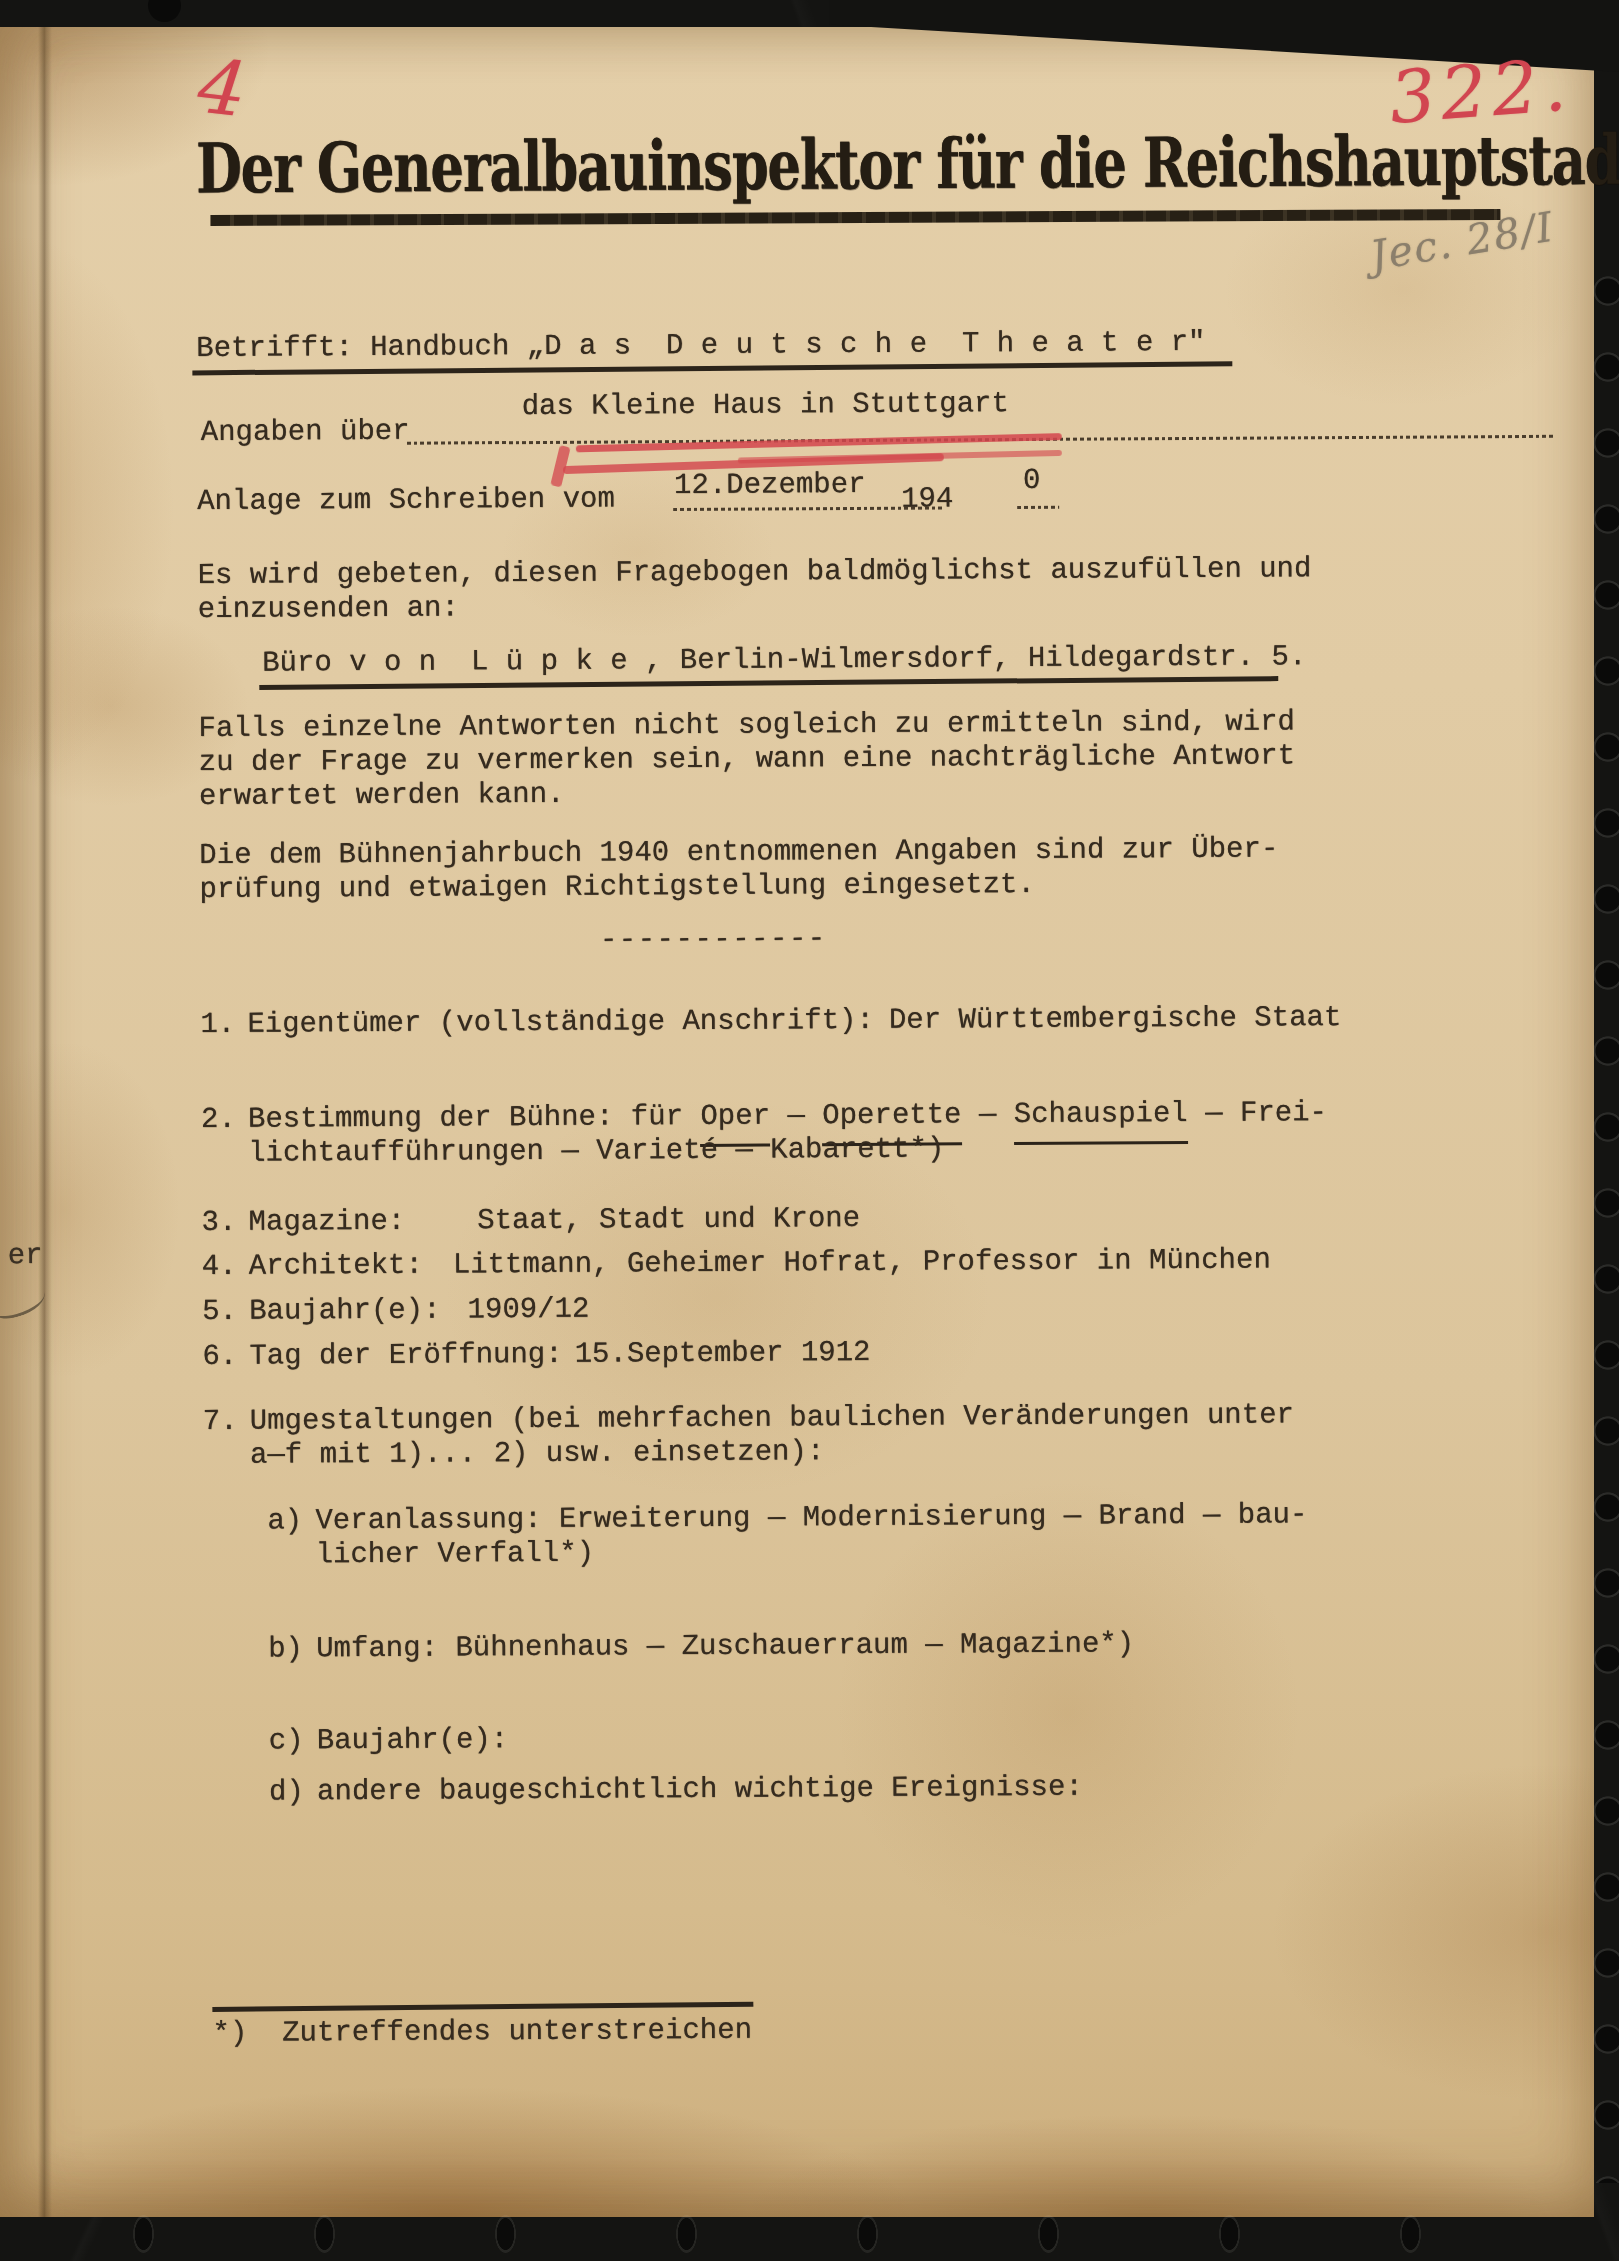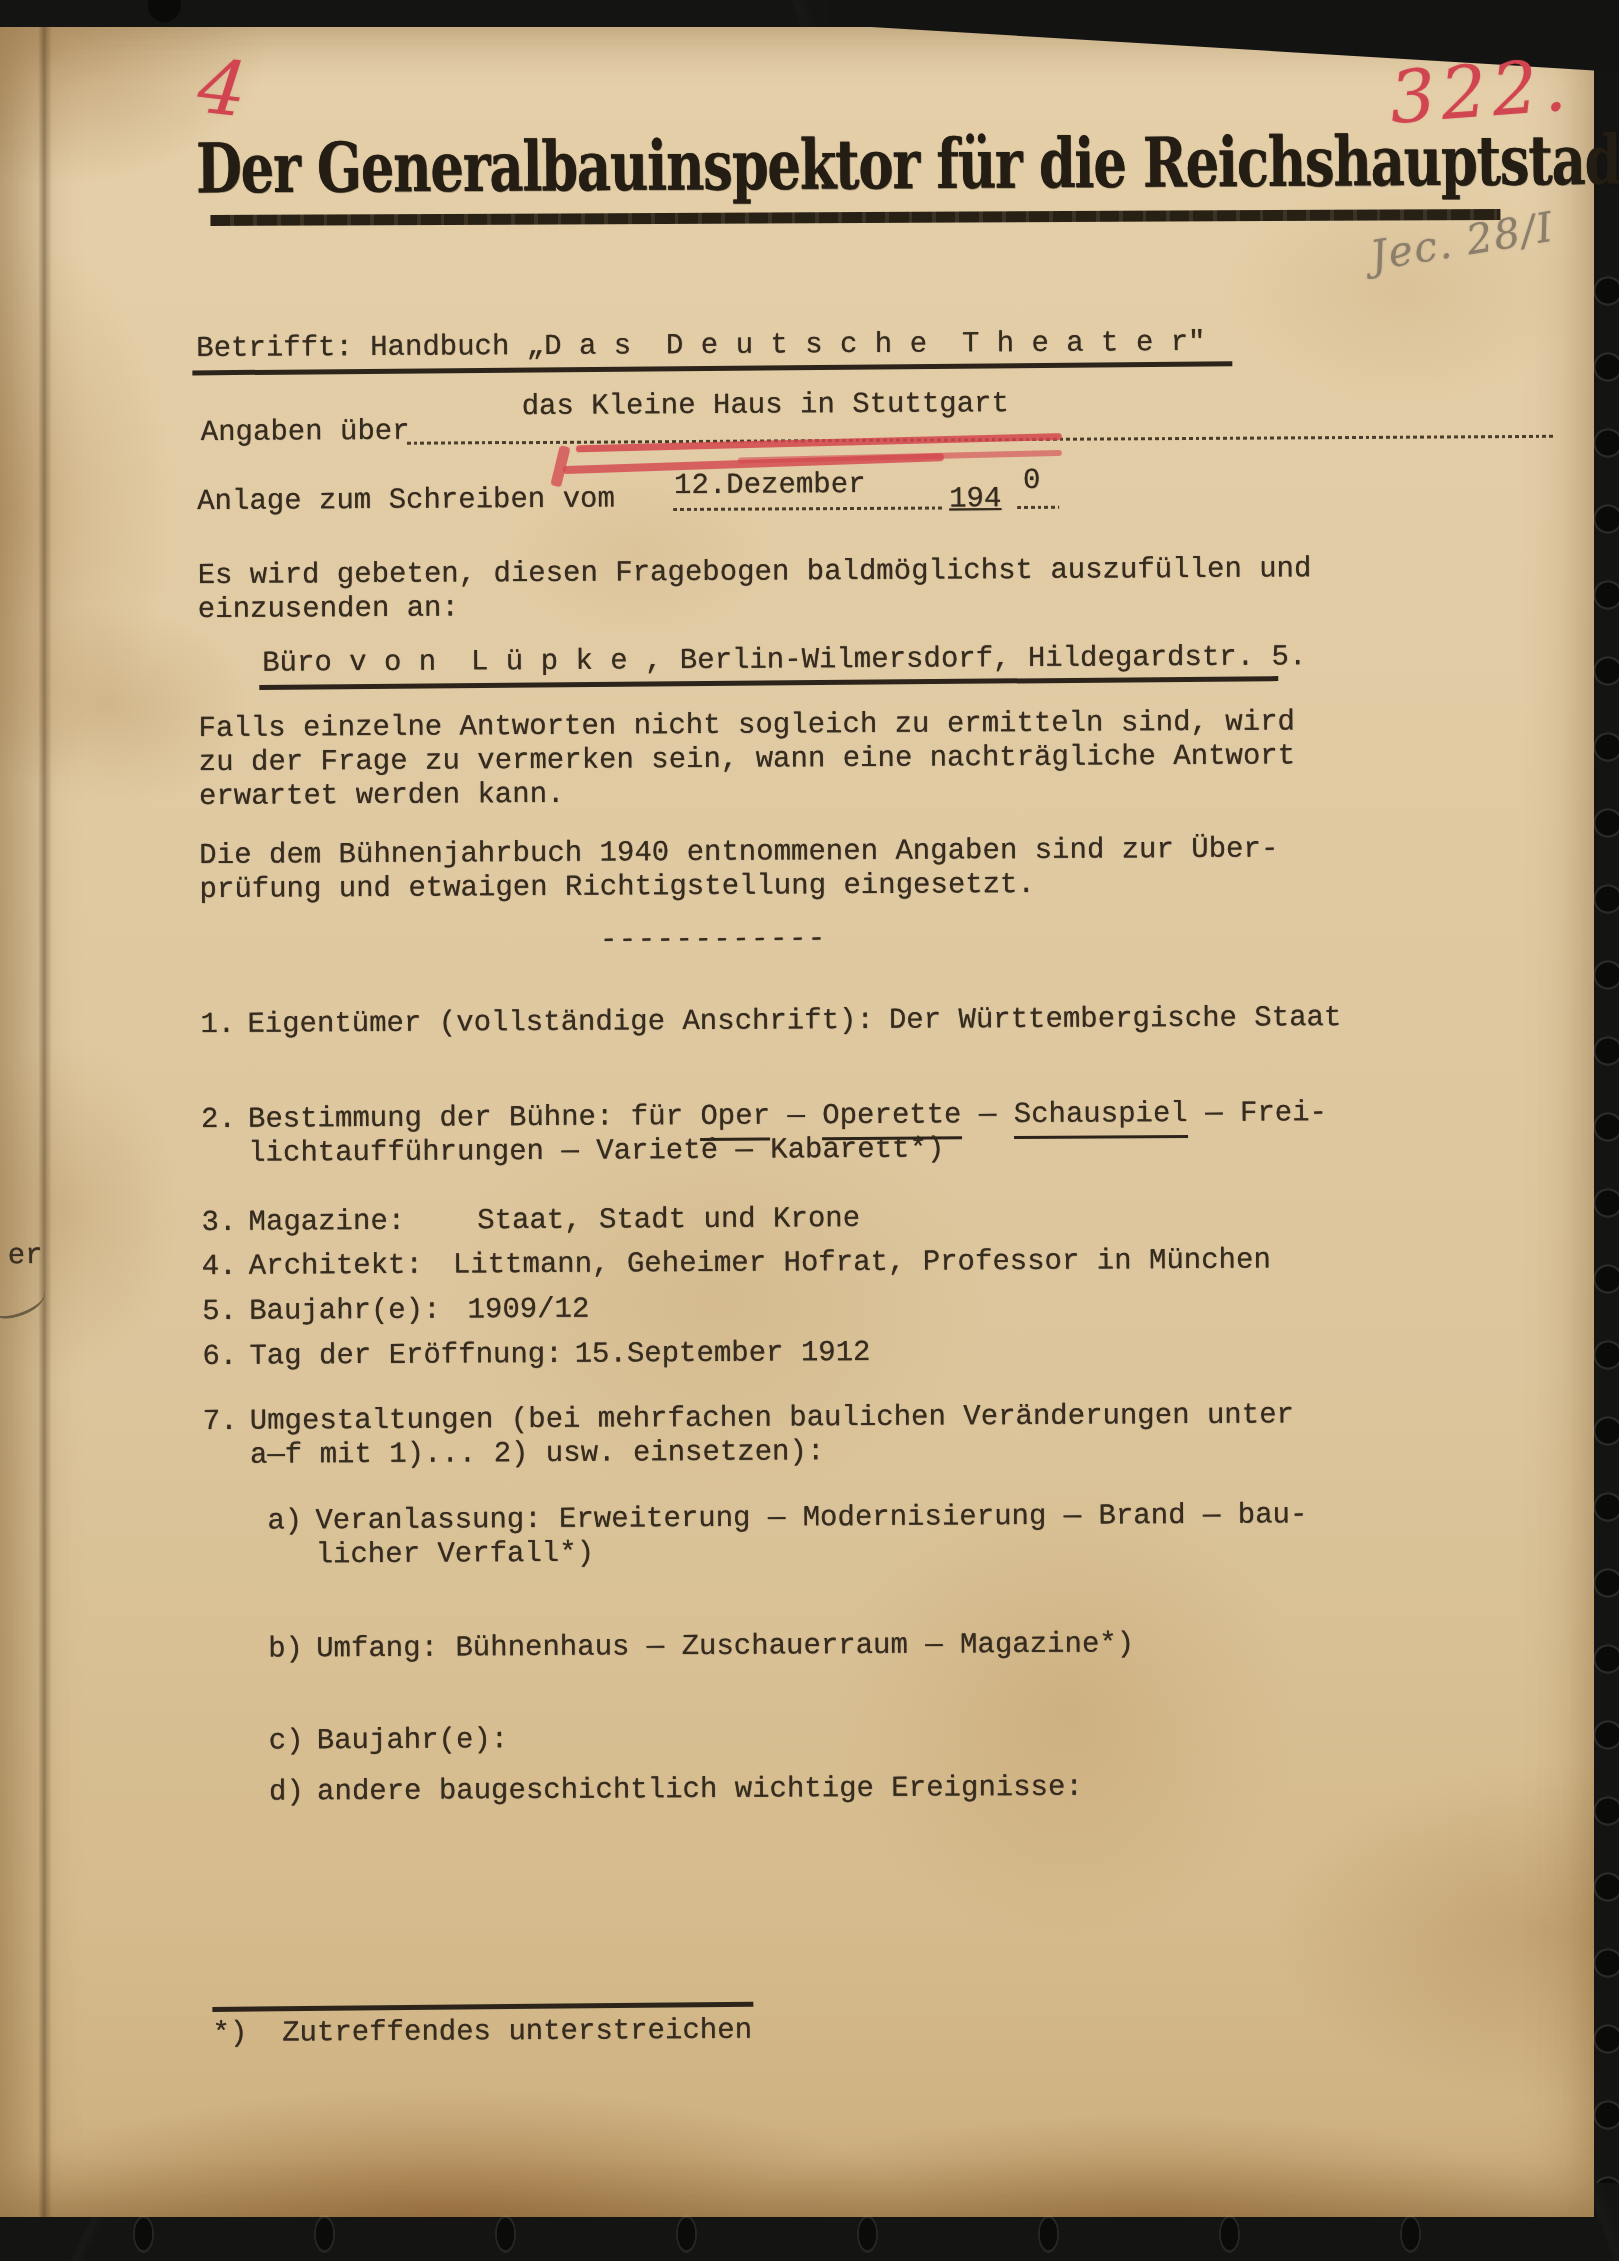--- a/index.html
+++ b/index.html
@@ -42,21 +42,21 @@
   .title{position:absolute;left:202px;top:128px;font-family:"DejaVu Serif",serif;font-weight:bold;
      font-size:66px;color:#241d13;letter-spacing:-1.5px;transform:scaleX(.80) scaleY(1.04);transform-origin:left top;
      text-shadow:0 0 0.8px rgba(25,18,10,.8),0.8px 0.8px 0 rgba(25,18,10,.35);white-space:nowrap;}
   .title-rule{position:absolute;left:216px;top:216px;width:1290px;height:10.6px;
      background:repeating-linear-gradient(90deg,#272015 0 19.6px,#3c3324 19.6px 23.4px);transform:rotate(.08deg);}
   .bar{position:absolute;background:#2c241a;}
   .dotted{position:absolute;height:3px;background:repeating-linear-gradient(90deg,#4a3d2c 0 3.8px,transparent 3.8px 6.8px);}
   .row{position:absolute;display:flex;}
   .num{width:47px;flex:none;}
   .subnum{width:48px;flex:none;}
-  .ul-opt{border-bottom:3.8px solid #2c241a;padding-bottom:5px;}
+  .ul-opt{border-bottom:3.8px solid #2c241a;padding-bottom:11px;}
   .red{position:absolute;font-family:"DejaVu Serif",serif;font-style:italic;color:#d14550;
      text-shadow:0 0 1.5px rgba(209,69,80,.45);}
   .pencil{position:absolute;font-family:"DejaVu Serif",serif;font-style:italic;color:#8b7f6c;
      text-shadow:0 0 1.5px rgba(120,110,90,.5);}
   .rstroke{position:absolute;background:#d4464d;border-radius:3.8px;filter:blur(0.5px);}
   .frag-stroke{position:absolute;left:-10.6px;top:1286px;width:56px;height:26px;border-bottom:3px solid rgba(80,70,52,.75);
      border-radius:0 0 60% 45%;transform:rotate(-16deg);}
   .divider{letter-spacing:1.5px;}
 </style>
 </head>
@@ -92,21 +92,21 @@
     <div class="t" style="left:526px;top:392px;">das Kleine Haus in Stuttgart</div>
     <div class="dotted" style="left:411px;top:443px;width:1147px;"></div>
     <div class="rstroke" style="left:580px;top:443px;width:486px;height:6.8px;transform:rotate(-1.1deg);opacity:.85;"></div>
     <div class="rstroke" style="left:567px;top:463px;width:381px;height:8.3px;transform:rotate(-1.6deg);opacity:.8;"></div>
     <div class="rstroke" style="left:559px;top:448px;width:11.3px;height:41px;transform:rotate(14deg);opacity:.75;"></div>
     <div class="rstroke" style="left:742px;top:458px;width:324px;height:6px;transform:rotate(-1deg);opacity:.6;"></div>
 
     <div class="t" style="left:201px;top:485px;">Anlage zum Schreiben vom</div>
     <div class="t" style="left:678px;top:472px;">12.Dezember</div>
     <div class="dotted" style="left:677px;top:511px;width:271px;"></div>
-    <div class="t" style="left:953px;top:487px;text-decoration:underline;">194</div>
+    <div class="t" style="left:905px;top:487px;">194</div>
     <div class="t" style="left:1027px;top:469px;">0</div>
     <div class="dotted" style="left:1021px;top:511px;width:42px;"></div>
 
     <div class="t" style="left:201px;top:559px;">Es wird gebeten, diesen Fragebogen baldmöglichst auszufüllen und
 einzusenden an:</div>
 
     <div class="t" style="left:265px;top:647px;">Büro v o n  L ü p k e , Berlin-Wilmersdorf, Hildegardstr. 5.</div>
     <div class="bar" style="left:262px;top:684px;width:1019px;height:5.3px;transform:rotate(-.15deg);"></div>
 
     <div class="t" style="left:201px;top:712px;">Falls einzelne Antworten nicht sogleich zu ermitteln sind, wird

